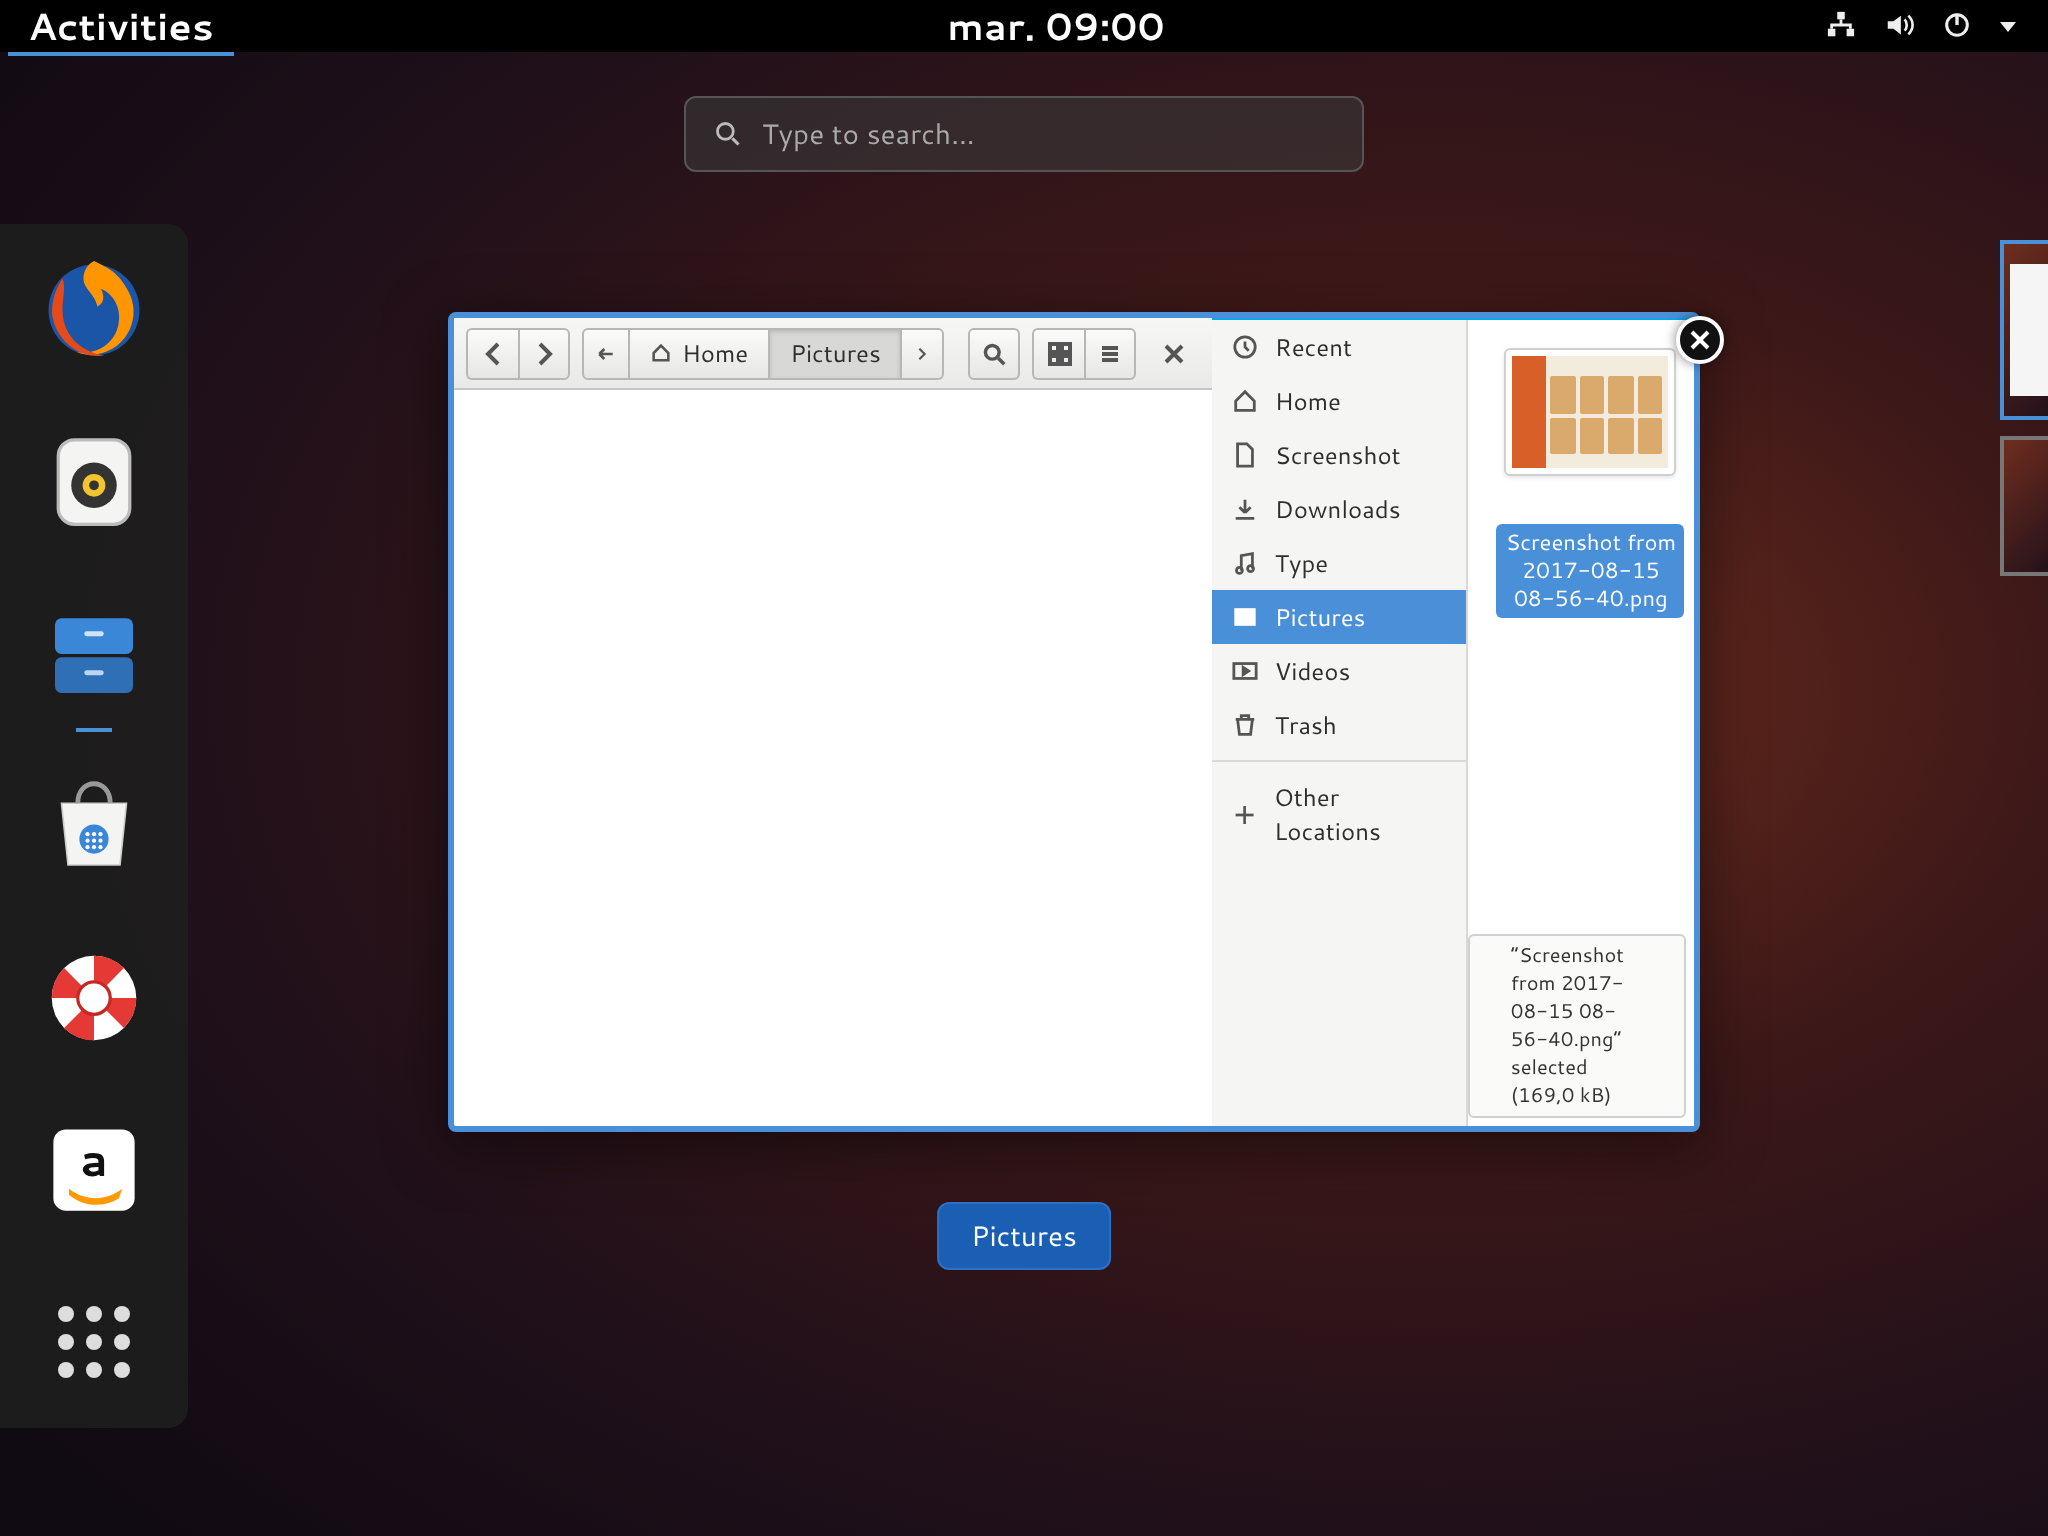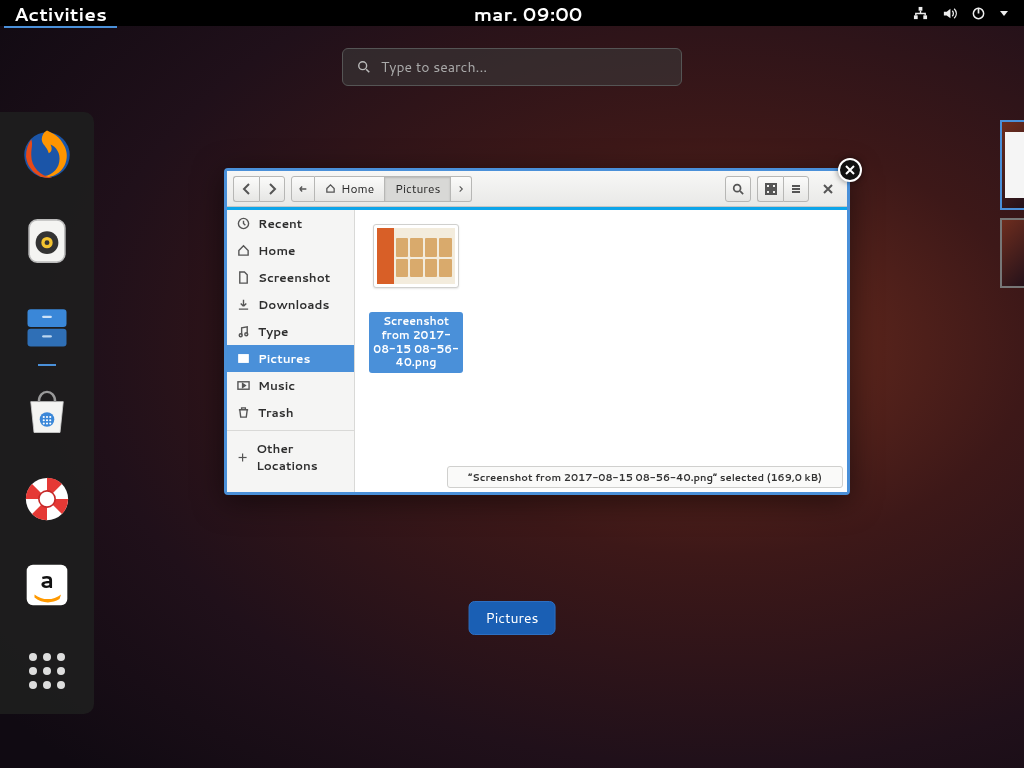--- a/index.html
+++ b/index.html
@@ -59,23 +59,23 @@
     position:relative;
   }
   .ws-thumb:first-child .ws-win{
     position:absolute; left:3px; top:10px; right:3px; bottom:10px;
     background:#f5f5f5;
   }
   .ws-thumb:nth-child(2){border-color:#777;height:70px;}
 
   
   .win-overlay{
-    position:absolute; left:224px; top:168px; width:626px; height:327px;
+    position:absolute; left:224px; top:156px; width:626px; height:410px;
     border:3px solid #4a90d9; border-radius:4px;
-    display:flex; flex-direction:column; background:#fff; color:#2e2e2e;
+    display:flex; flex-direction:row; background:#fff; color:#2e2e2e;
     box-shadow:0 6px 30px rgba(0,0,0,.5);
   }
   .close-badge{
     position:absolute; left:838px; top:158px;
     width:24px;height:24px;border-radius:50%;
     background:#111;border:2px solid #fff; display:flex;align-items:center;justify-content:center;
     color:#fff; font-weight:bold; z-index:22; box-shadow:0 0 6px rgba(0,0,0,.5);
   }
   .close-badge svg{width:10px;height:10px;stroke:#fff;stroke-width:2;}
 
@@ -103,21 +103,21 @@
   }
   .path-seg:not(:first-child){border-left:none;}
   .path-seg:first-child{border-radius:3px 0 0 3px;}
   .path-seg:last-child{border-radius:0 3px 3px 0;}
   .path-seg.active{background:#d8d8d6; box-shadow:inset 0 1px 2px rgba(0,0,0,.15);}
   .wtb .spacer{flex:1;}
   .wtb .win-close{border:none;background:none;width:20px;height:20px;}
   .wtb .win-close svg{stroke-width:2;}
 
   
-  .wbody{flex:1;display:flex;overflow:hidden;background:#eab308;border-top:3px solid #0ea5e9;font-weight:bold;}
+  .wbody{flex:1;display:flex;overflow:hidden;background:#eab308;border-top:1px solid #0ea5e9;}
   .places{
     width:128px; background:#f5f5f4; border-right:1px solid #d9d9d7;
     font-size:12px; color:#2e2e2e;
   }
   .places .item{
     display:flex; align-items:center; gap:8px; padding:5px 10px; cursor:default;
   }
   .places .item svg{width:13px;height:13px;stroke:#555;stroke-width:1.5;fill:none;}
   .places .item.active{background:#4a90d9;color:#fff;}
   .places .item.active svg{stroke:#fff;fill:#fff;}
@@ -396,21 +396,21 @@
             <rect x="2" y="3" width="10" height="8"></rect>
             <circle cx="7" cy="7" r="2"></circle>
           </svg>
         <span>Pictures</span>
         </div>
       <div class="item">
         <svg viewBox="0 0 14 14">
             <rect x="1" y="3" width="12" height="8"></rect>
             <path d="M6 5v4l3-2z" fill="#555"></path>
           </svg>
-        <span>Music</span>
+        <span>Videos</span>
         </div>
       <div class="item">
         <svg viewBox="0 0 14 14">
             <path d="M3 4h8l-1 8H4zM2 4h10M5 4V2h4v2"></path>
           </svg>
         <span>Trash</span>
         </div>
       <div class="sep"></div>
       <div class="item">
         <svg viewBox="0 0 14 14">

